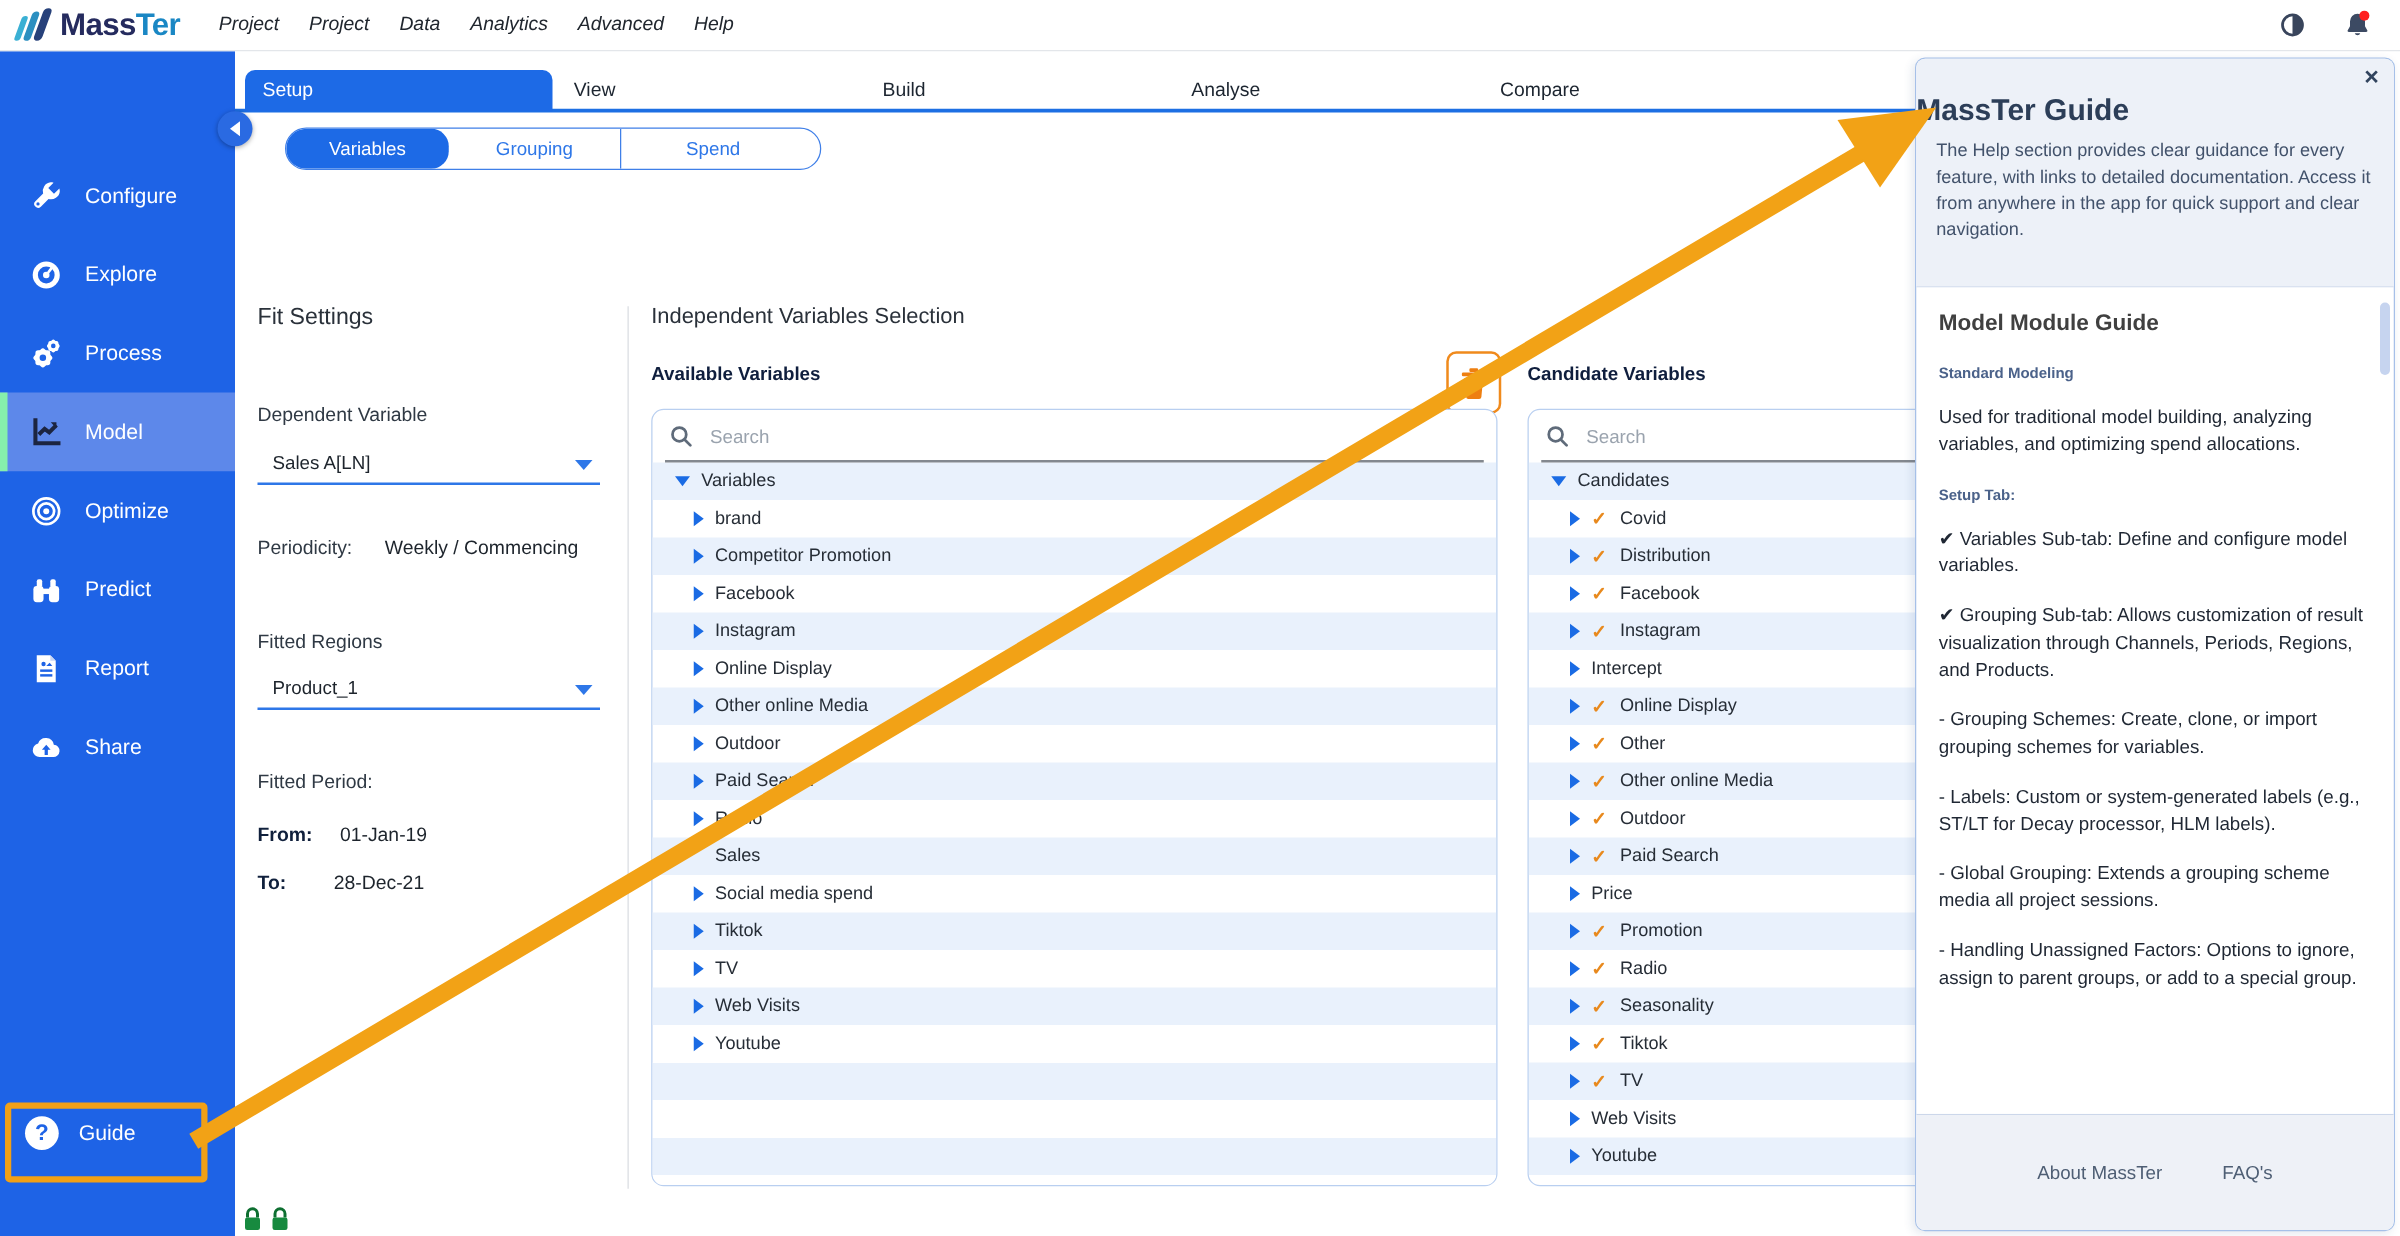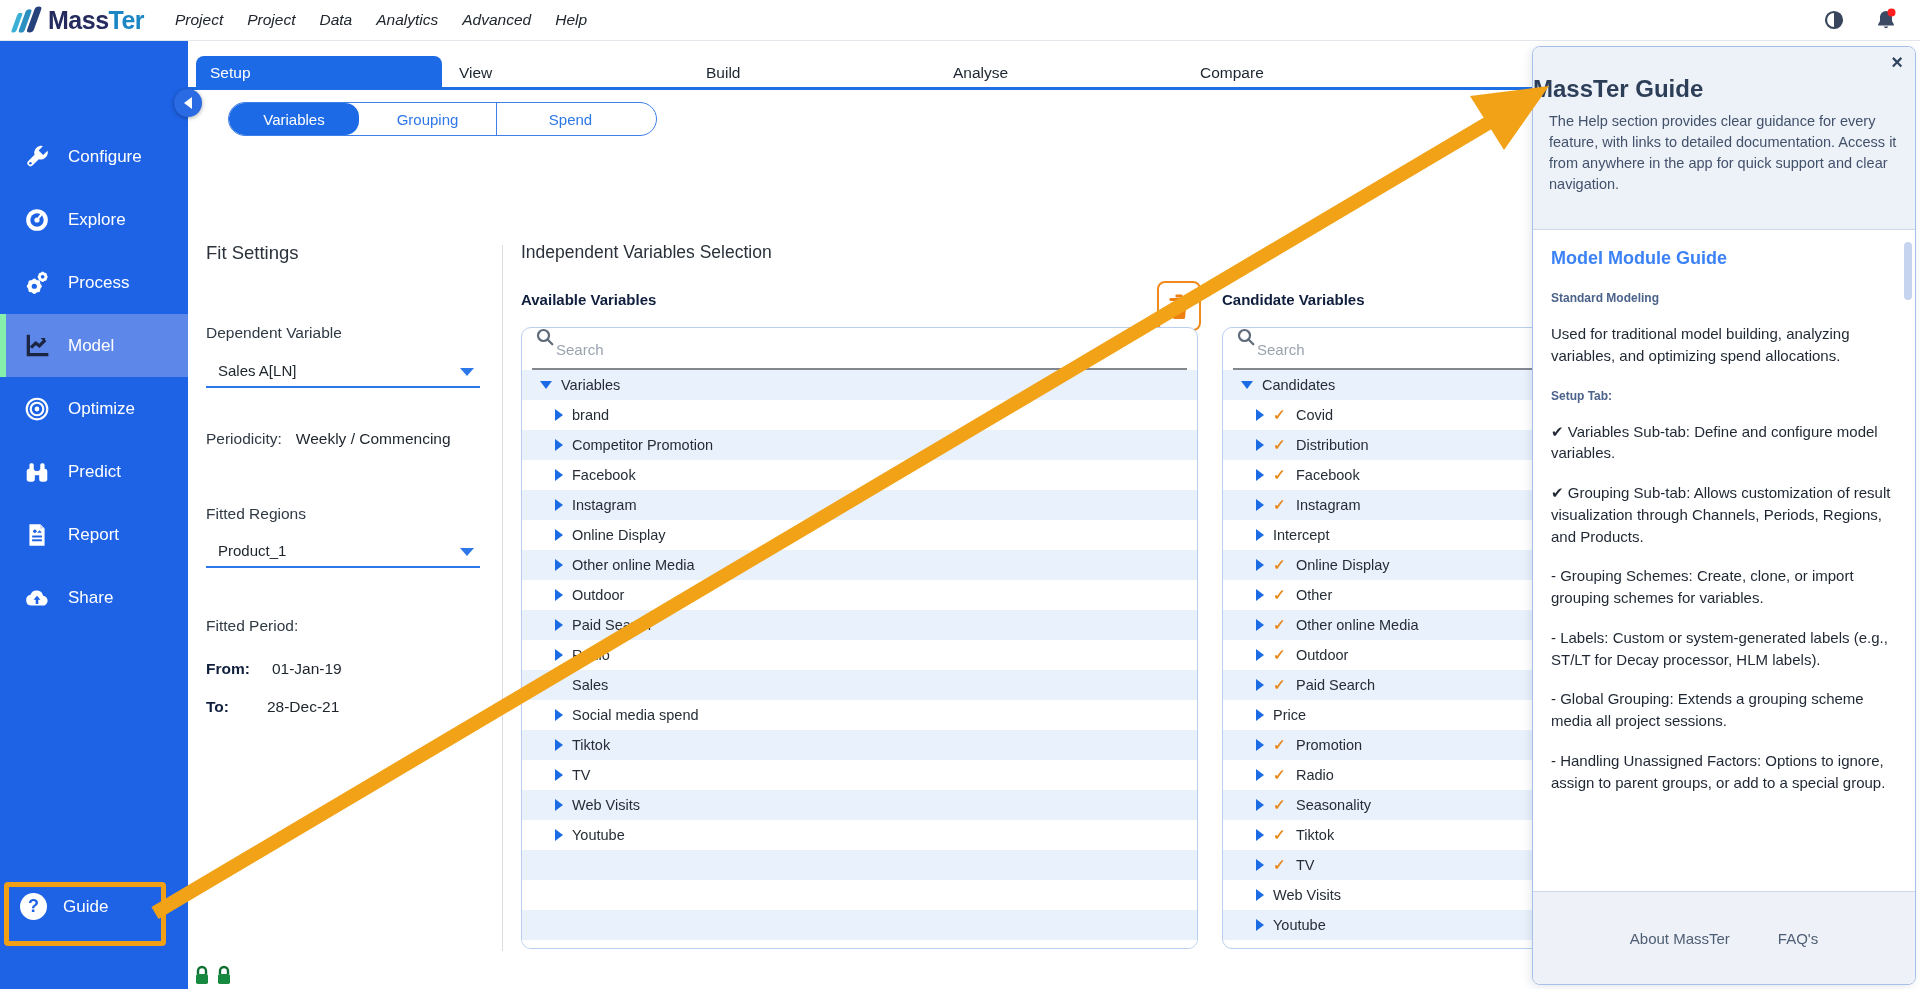--- a/index.html
+++ b/index.html
@@ -49,35 +49,35 @@
   .subtab.sel{background:#1d6ae6;color:#fff;border-radius:14px;}
   .subtab.b1{width:130px;} .subtab.b2{width:138px;border-right:1.5px solid #3f7fe8;box-sizing:border-box;}
   .subtab.b3{width:147px;}
   
   .fs-head{position:absolute;left:206px;top:242px;font-size:18.5px;color:#2a313a;}
   .fs-label{position:absolute;font-size:15.5px;color:#2f3944;}
   .dd{position:absolute;width:274px;height:30px;border-bottom:2px solid #2e77e8;box-sizing:border-box;
       font-size:15px;color:#1d242c;padding-left:12px;line-height:26px;cursor:pointer;}
   .dd-caret{position:absolute;right:6px;top:10px;width:0;height:0;border-left:7px solid transparent;
             border-right:7px solid transparent;border-top:8px solid #2e77e8;}
-  .fs-line{position:absolute;font-size:15.5px;color:#2f3944;display:flex;gap:14px;}
+  .fs-line{position:absolute;font-size:15.5px;color:#2f3944;display:flex;gap:26px;}
   .fs-line b{color:#10203c;}
   .fs-val{color:#1d242c;}
   .divider{position:absolute;left:502px;top:245px;width:1px;height:706px;background:#dadde2;}
   
   .ivs-head{position:absolute;left:521px;top:242px;font-size:17.5px;color:#2a313a;}
   .col-label{position:absolute;top:291px;font-size:15px;font-weight:bold;color:#0f1e3d;}
   .trash-btn{position:absolute;left:1157px;top:281px;width:44px;height:50px;border:2px solid #f08a1c;
              border-radius:8px;background:#fff;display:flex;align-items:center;justify-content:center;
              cursor:pointer;box-sizing:border-box;}
   .listbox{position:absolute;top:327px;height:622px;background:#fff;border:1.5px solid #b9cff0;
            border-radius:10px;box-sizing:border-box;overflow:hidden;}
   .listbox.avail{left:521px;width:677px;}
   .listbox.cand{left:1222px;width:332px;}
-  .searchrow{height:42px;position:relative;display:flex;padding-left:14px;}
+  .searchrow{height:42px;position:relative;display:flex;align-items:center;padding-left:14px;gap:12px;}
   .searchrow input{border:none;outline:none;font-size:15px;color:#333;width:70%;
                    font-family:"Liberation Sans",sans-serif;background:transparent;}
   .searchrow input::placeholder{color:#9aa3ae;}
   .search-underline{position:absolute;left:10px;right:10px;bottom:0;height:2px;background:#83888f;}
   .rows{}
   .row{height:30px;display:flex;align-items:center;font-size:14.5px;color:#262d36;cursor:pointer;}
   .row.alt{background:#e9f1fc;}
   .row.lvl-root{padding-left:18px;}
   .row.lvl-child{padding-left:33px;}
   .tri{width:0;height:0;margin-right:9px;flex:0 0 auto;}
@@ -89,21 +89,21 @@
   
   .gpanel{position:absolute;left:1532px;top:46px;width:384px;height:939px;background:#fff;
           border:1.5px solid #a6c0e8;border-radius:8px;box-sizing:border-box;z-index:20;
           box-shadow:-2px 2px 8px rgba(40,70,120,.12);}
   .gp-header{position:relative;height:183px;background:#edf1f8;border-bottom:1px solid #ccd7ea;
              border-radius:7px 7px 0 0;box-sizing:border-box;}
   .gp-close{position:absolute;top:4px;right:12px;font-size:20px;font-weight:bold;color:#31445e;cursor:pointer;}
   .gp-title{text-align:left;padding-top:28px;font-size:24px;font-weight:bold;color:#2c3e58;}
   .gp-intro{margin:8px 16px 0 16px;font-size:14.5px;line-height:1.45;color:#42526b;}
   .gp-body{padding:14px 18px 0 18px;height:648px;box-sizing:border-box;overflow:hidden;}
-  .sec-h1{font-size:18px;font-weight:bold;color:#3b82f6;margin:4px 0 22px 0;}
+  .sec-h1{font-size:18px;font-weight:bold;color:#404040;margin:4px 0 22px 0;}
   .sec-h2{font-size:12px;font-weight:bold;color:#4b628a;margin:22px 0 18px 0;}
   .sec-p{font-size:15px;line-height:1.45;color:#1f2733;margin:0 0 18px 0;}
   .gp-scrollthumb{position:absolute;right:3px;top:195px;width:8px;height:58px;background:#c6d4ef;
                   border-radius:4px;cursor:pointer;}
   .gp-footer{position:absolute;left:0;right:0;bottom:0;height:92px;background:#eef1f7;
              border-top:1px solid #ccd7ea;border-radius:0 0 7px 7px;display:flex;gap:48px;
              align-items:center;justify-content:center;}
   .gp-link{font-size:15px;color:#4e5e74;cursor:pointer;}
   
   .arrow-overlay{position:absolute;left:0;top:0;width:1920px;height:989px;z-index:40;pointer-events:none;}

